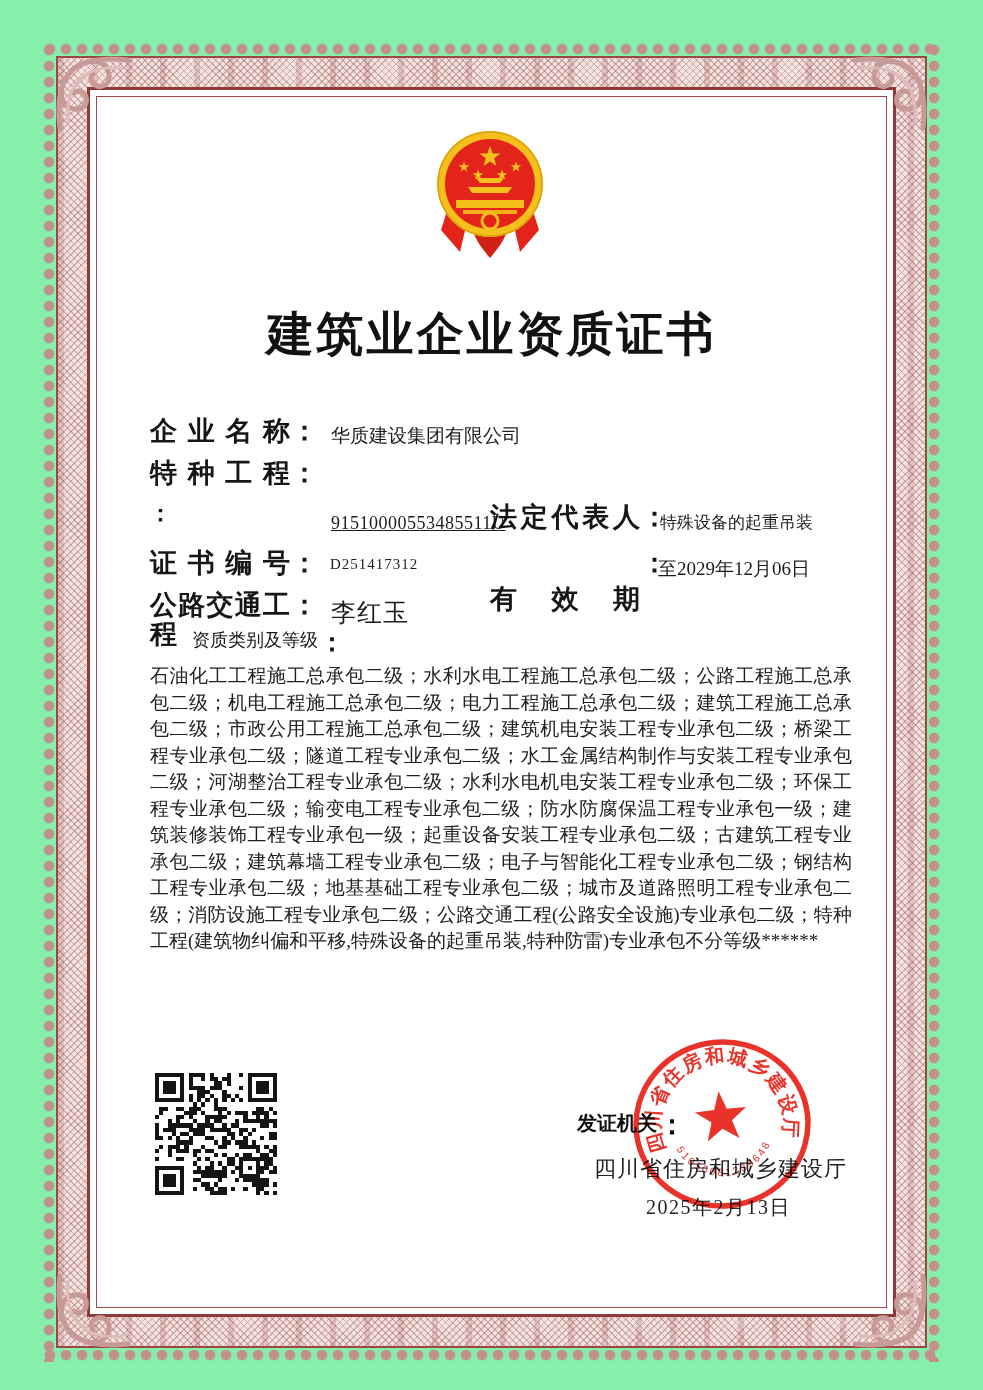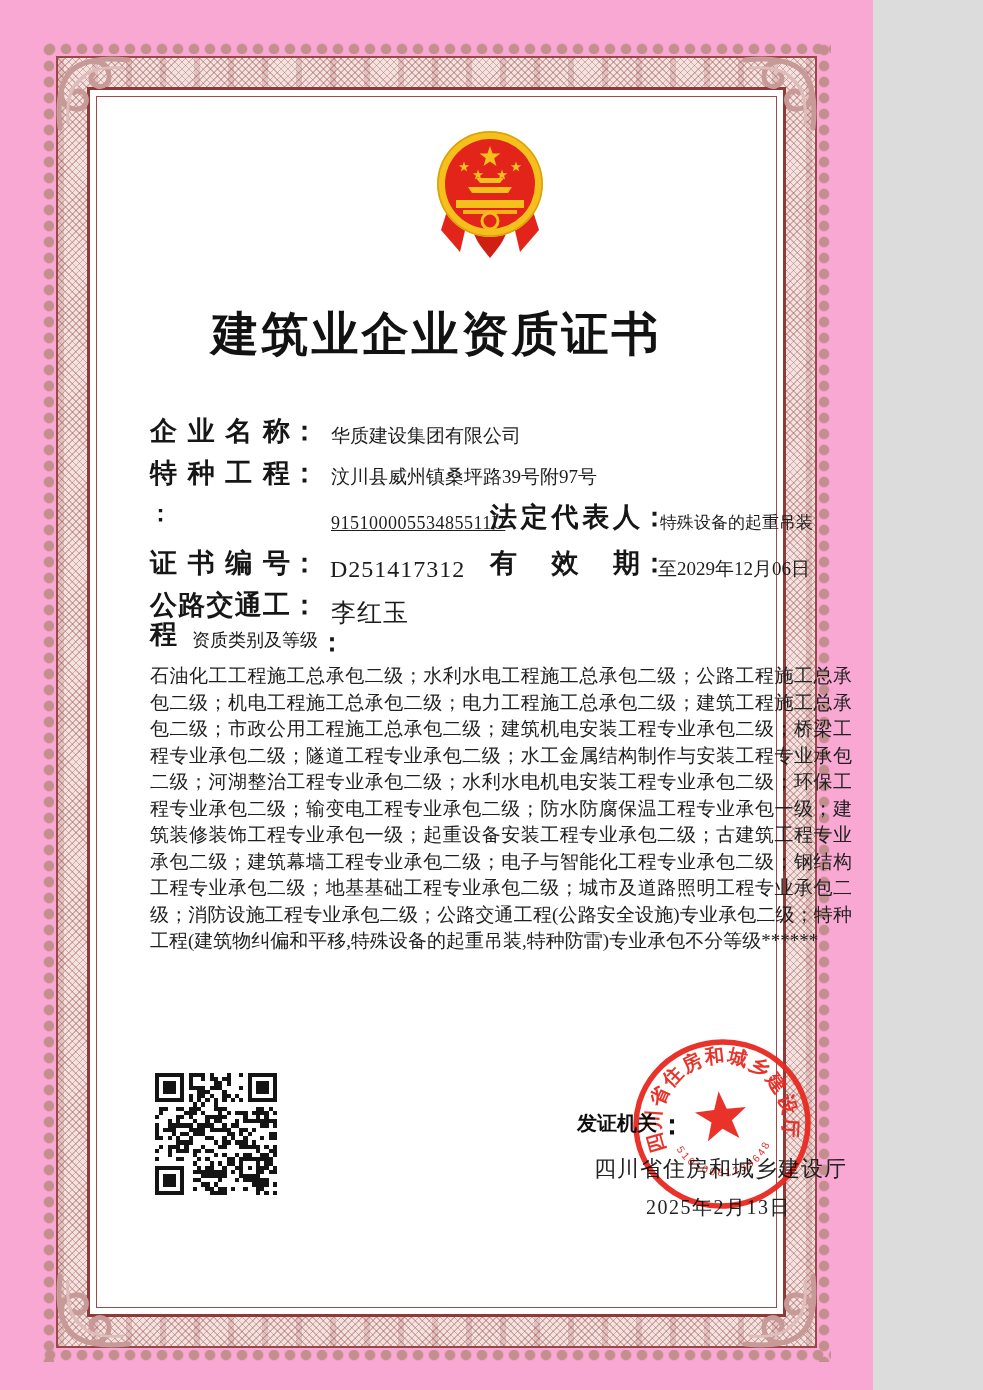--- a/index.html
+++ b/index.html
@@ -1,16 +1,16 @@
 <!DOCTYPE html>
 <html><head>
 <meta charset="utf-8">
 <style>
   html,body{margin:0;padding:0;background:#dcdcdc;}
-  .page{position:relative;width:873px;height:1390px;background:#f9a8d4;overflow:hidden;
+  .page{position:relative;width:983px;height:1390px;background:#86efac;overflow:hidden;
         font-family:"Liberation Sans","DejaVu Sans",sans-serif;}
   
   .lace{position:absolute;z-index:1;}
   .lace.t{top:42px;left:42px;right:42px;height:12px;
     background:radial-gradient(circle at 8px 7px,#c28f8d 4.5px,rgba(194,143,141,.25) 5.5px,transparent 6.5px);
     background-size:16px 12px;background-repeat:repeat-x;}
   .lace.b{bottom:28px;left:42px;right:42px;height:12px;
     background:radial-gradient(circle at 8px 5px,#c28f8d 4.5px,rgba(194,143,141,.25) 5.5px,transparent 6.5px);
     background-size:16px 12px;background-repeat:repeat-x;}
   .lace.l{left:42px;top:42px;bottom:28px;width:12px;
@@ -126,41 +126,40 @@
     <div class="fieldrow" style="left:150px;top:417px;align-items:center;">
       <div class="jlabel">企业名称</div>
         <div class="colon">：</div>
     </div>
     <div class="val" style="left:331px;top:423px;font-size:19px;">华质建设集团有限公司</div>
 
     <div class="fieldrow" style="left:150px;top:459px;">
       <div class="jlabel">特种工程</div>
         <div class="colon">：</div>
     </div>
-    <div class="val" style="left:331px;top:464px;font-size:19px;">汶川县威州镇桑坪路39号附97号</div>
 
     <div class="fieldrow" style="left:148px;top:501px;align-items:center;">
       <div class="colon" style="font-size:23px;">：</div>
     </div>
     <div class="val" style="left:331px;top:513px;font-size:18px;letter-spacing:0.5px;text-decoration:underline;">91510000553485511U</div>
 
     <div class="fieldrow" style="left:490px;top:503px;">
       <div class="jlabel" style="width:150px;">法定代表人</div>
         <div class="colon">：</div>
     </div>
     <div class="val" style="left:660px;top:511px;font-size:17px;">特殊设备的起重吊装</div>
 
     <div class="fieldrow" style="left:150px;top:549px;">
       <div class="jlabel">证书编号</div>
         <div class="colon">：</div>
     </div>
-    <div class="val" style="left:330px;top:556px;font-size:24px;letter-spacing:1px;">D251417312</div>
+    <div class="val" style="left:330px;top:556px;font-size:15px;letter-spacing:1px;">D251417312</div>
 
     <div class="fieldrow" style="left:490px;top:549px;">
-      <div class="jlabel" style="width:150px;">有效期</div>
+      <div class="jlabel" style="width:150px;margin-top:36px;">有效期</div>
         <div class="colon">：</div>
     </div>
     <div class="val" style="left:658px;top:556px;font-size:19px;">至2029年12月06日</div>
 
     <div class="fieldrow" style="left:150px;top:591px;">
       <div class="jlabel five">公路交通工程</div>
         <div class="colon">：</div>
     </div>
     <div class="val" style="left:331px;top:596px;font-size:25px;letter-spacing:1px;">李红玉</div>
 

